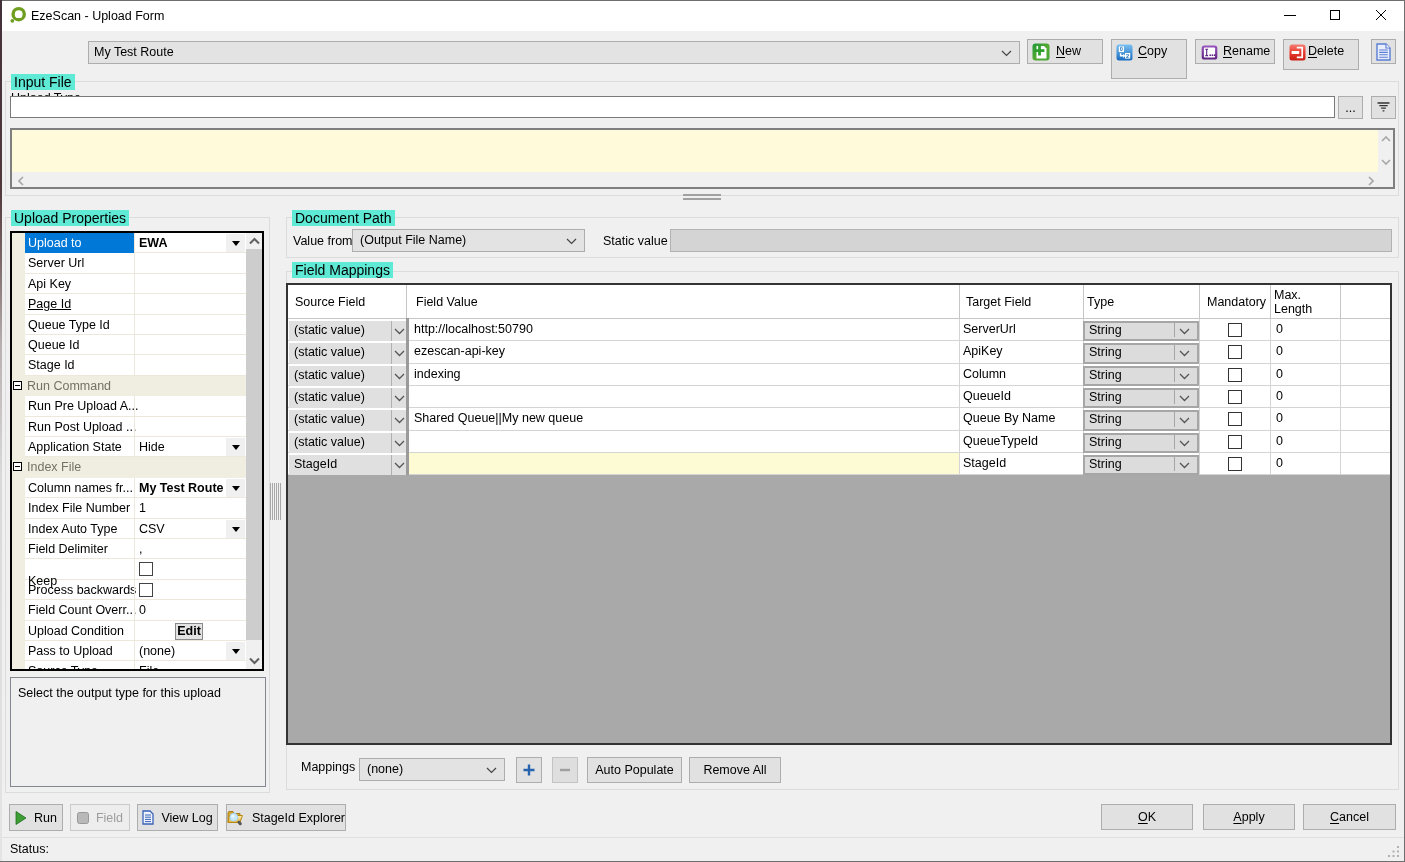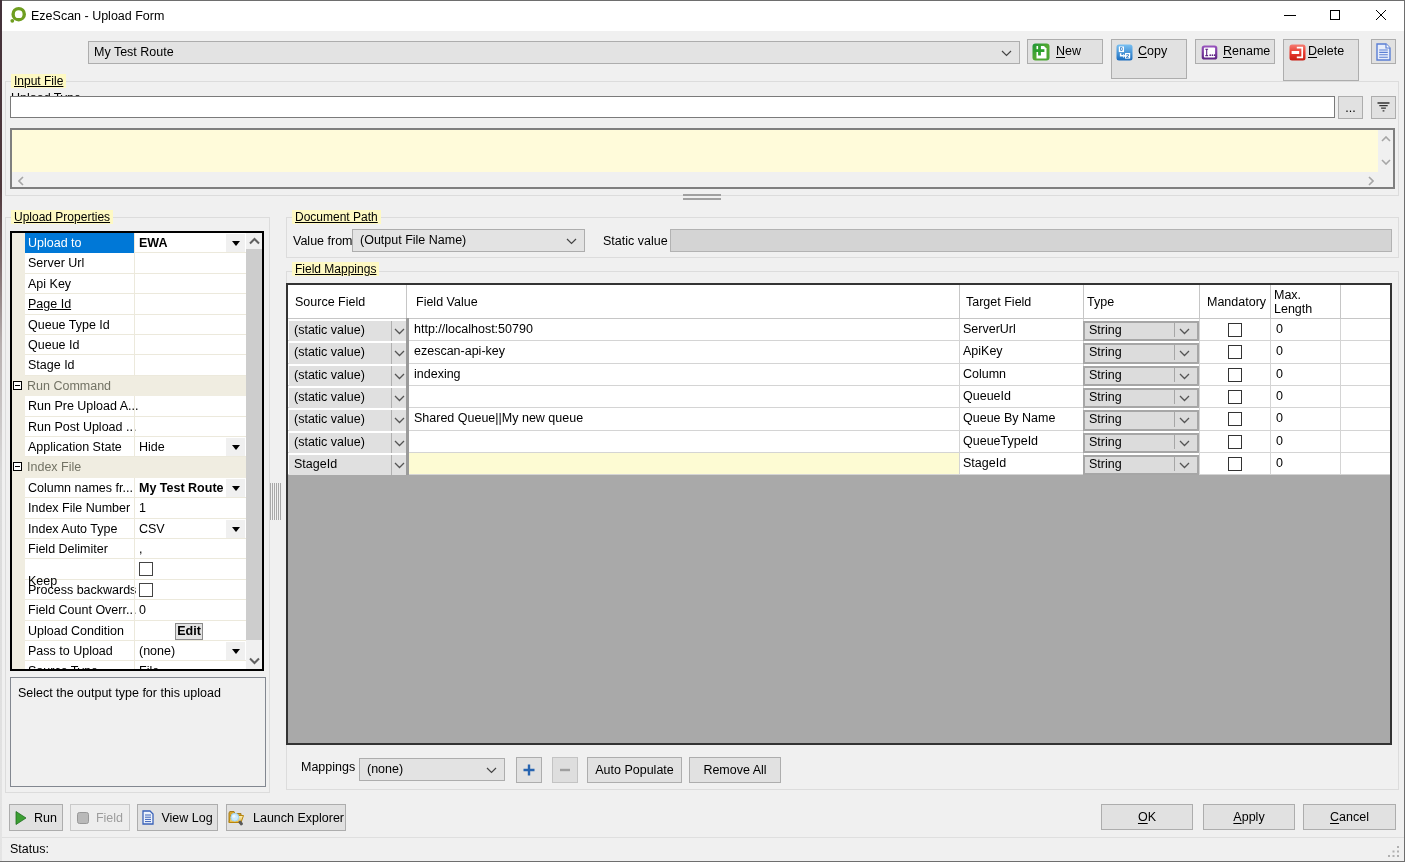--- a/index.html
+++ b/index.html
@@ -3,21 +3,21 @@
 <meta charset="utf-8">
 <style>
 * { margin:0; padding:0; box-sizing:border-box; }
 html,body { width:1405px; height:862px; overflow:hidden; }
 body { font-family:"Liberation Sans", sans-serif; font-size:12.5px; color:#000; background:#f0f0f0; position:relative; }
 .abs { position:absolute; }
 .btn { position:absolute; background:#e1e1e1; border:1px solid #adadad; display:flex; align-items:center; justify-content:center; font-size:12.5px; white-space:nowrap; }
 .combo { position:absolute; background:#e3e3e3; border:1px solid #adadad; }
 .combo .ctext { position:absolute; left:7px; top:3px; }
 .gb { position:absolute; border:1px solid #dcdcdc; }
-.gblab { position:absolute; background:#fef9c3; padding:0 3px; font-size:12px; z-index:3;text-decoration:underline; }
+.gblab { position:absolute; background:#5eead4; padding:0 3px; font-size:14px; z-index:3; }
 u { text-decoration:underline; text-underline-offset:2px; }
 </style>
 </head>
 <body>
 
 <div class="abs" style="left:0;top:0;width:1405px;height:1px;background:#6e6e6e;z-index:50;"></div>
 <div class="abs" style="left:0;top:0;width:2px;height:862px;background:linear-gradient(#43313a 0%,#50383c 22%,#7a6668 30%,#b8b0b0 40%,#d9d9d9 55%,#e4e4e4 100%);z-index:50;"></div>
 <div class="abs" style="left:1404px;top:0;width:1px;height:862px;background:#6e6e6e;z-index:50;"></div>
 <div class="abs" style="left:0;top:861px;width:1405px;height:1px;background:#6e6e6e;z-index:50;"></div>
 
@@ -90,21 +90,21 @@
     <rect x="0.7" y="1.4" width="15.6" height="14.2" rx="2.6" fill="url(#rng)"></rect>
     <rect x="2.9" y="3.6" width="11.2" height="9.8" rx="1" fill="#fff"></rect>
     <path d="M4.3 5.2 L7.1 5.2 M5.7 5.2 L5.7 11.6 M4.3 11.6 L7.1 11.6" stroke="#5c2282" stroke-width="1.1" fill="none"></path>
     <circle cx="9.2" cy="11.2" r="0.85" fill="#5c2282"></circle>
     <circle cx="11.4" cy="11.2" r="0.85" fill="#5c2282"></circle>
     <circle cx="13.6" cy="11.2" r="0.85" fill="#5c2282"></circle>
   </svg>
   <span class="abs" style="left:27px;top:4px;"><u>R</u>ename</span>
 </div>
 
-<div class="btn" style="left:1283px;top:39px;width:76px;height:42px;">
+<div class="btn" style="left:1283px;top:39px;width:76px;height:31px;">
   <svg class="abs" style="left:5px;top:4px;" width="17" height="17" viewBox="0 0 17 17">
     <defs>
         <linearGradient id="dlg" x1="0" y1="0" x2="0" y2="1">
           <stop offset="0" stop-color="#f47c72"></stop>
           <stop offset="0.5" stop-color="#e93a2e"></stop>
           <stop offset="1" stop-color="#c81e14"></stop>
         </linearGradient>
       </defs>
     <rect x="0.5" y="0.5" width="16" height="16" rx="2.5" fill="url(#dlg)"></rect>
     <path d="M7.8 3.6 L13.2 3.6 L13.2 13.4 L7.8 13.4" fill="none" stroke="#fff" stroke-width="1.7"></path>
@@ -524,21 +524,21 @@
           <stop offset="0" stop-color="#fdf3c1"></stop>
           <stop offset="1" stop-color="#e2b33c"></stop>
         </linearGradient>
       </defs>
     <path d="M1 4 L1 13.5 L13 13.5 L13 4.5 L7 4.5 L6 2.5 L1.8 2.5 Z" fill="#d8a62c" stroke="#a67c1c" stroke-width="1"></path>
     <path d="M2.6 6.5 L15.5 6.5 L13 13.5 L1 13.5 Z" fill="url(#fld)" stroke="#b8860b" stroke-width="1"></path>
     <rect x="11.2" y="11.5" width="3" height="5" rx="1.2" transform="rotate(-40 12.7 14)" fill="#5a5a5a"></rect>
     <circle cx="6.8" cy="8.2" r="3.9" fill="#cdeafb" stroke="#9fd4f2" stroke-width="1"></circle>
     <circle cx="5.9" cy="7.3" r="1.5" fill="#eef8ff"></circle>
   </svg>
-  <span>Launch Explorer</span>
+  <span>StageId Explorer</span>
 </div>
 
 <div class="btn" style="left:1101px;top:804px;width:92px;height:26px;">
     <span><u>O</u>K</span>
   </div>
 <div class="btn" style="left:1203px;top:804px;width:92px;height:26px;">
     <span><u>A</u>pply</span>
   </div>
 <div class="btn" style="left:1303px;top:804px;width:93px;height:26px;">
     <span><u>C</u>ancel</span>

